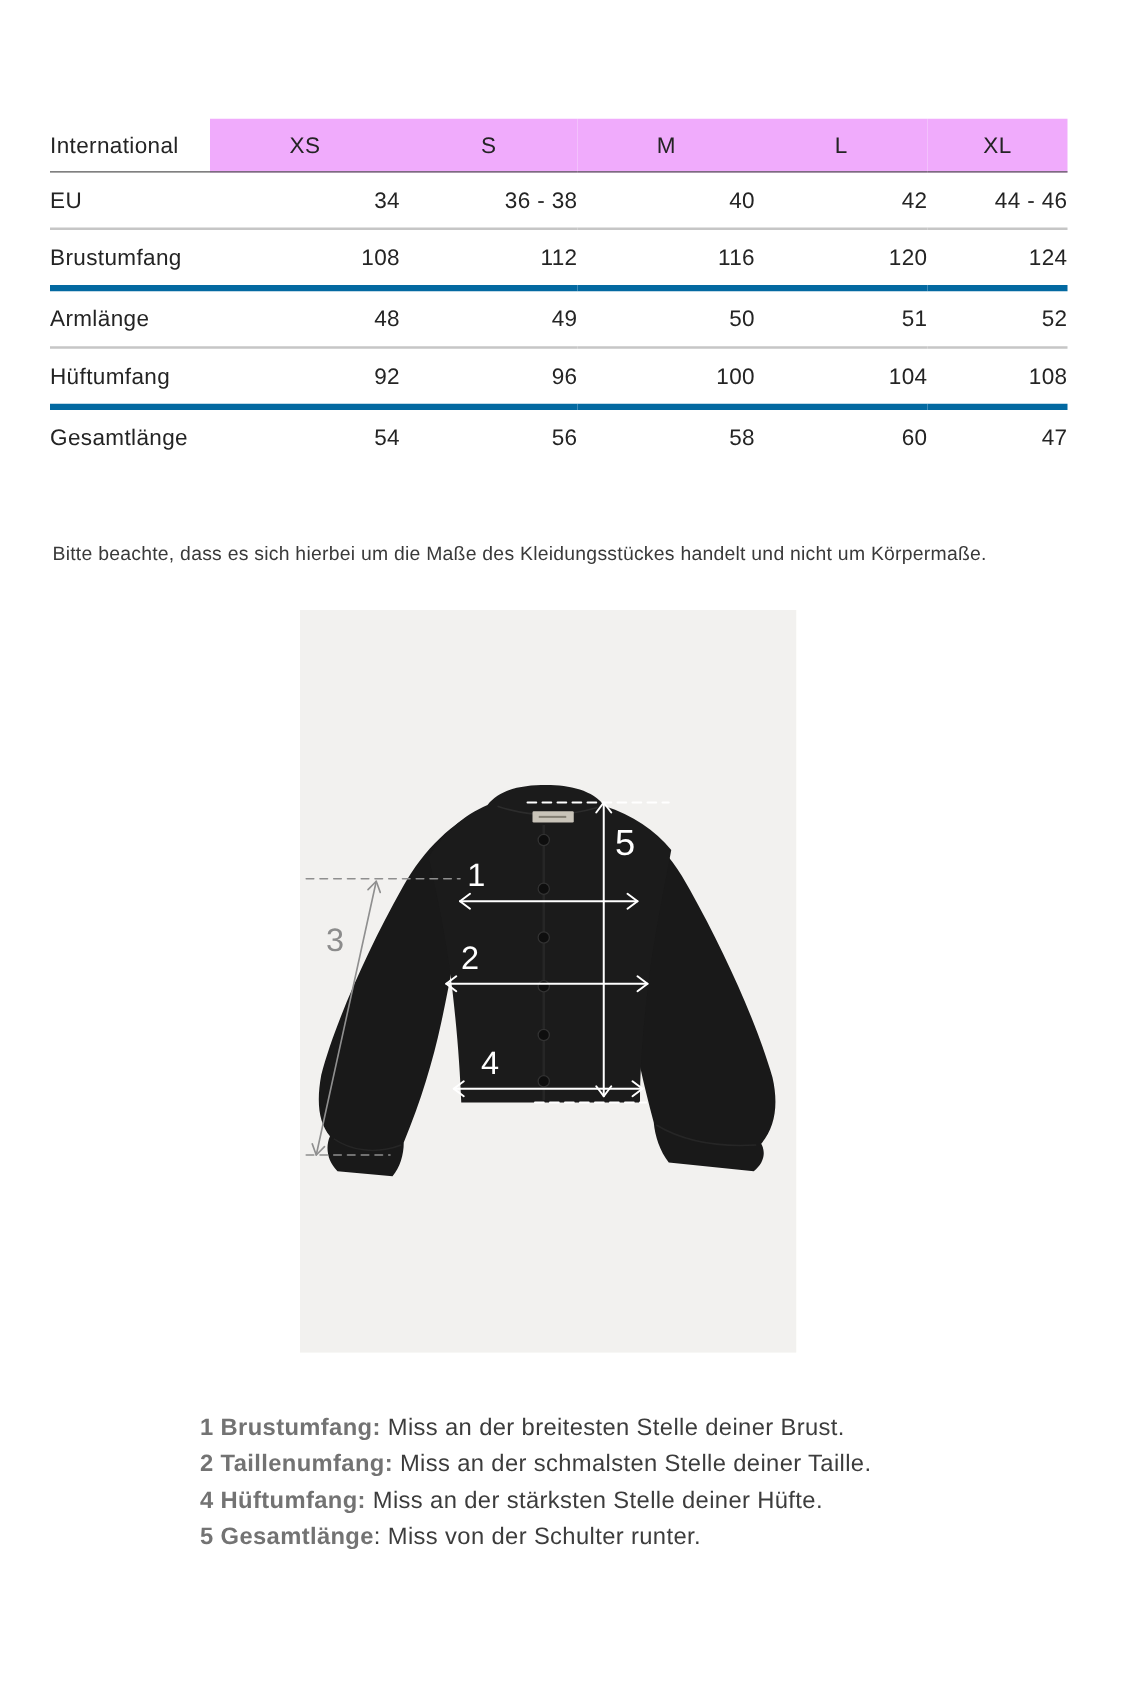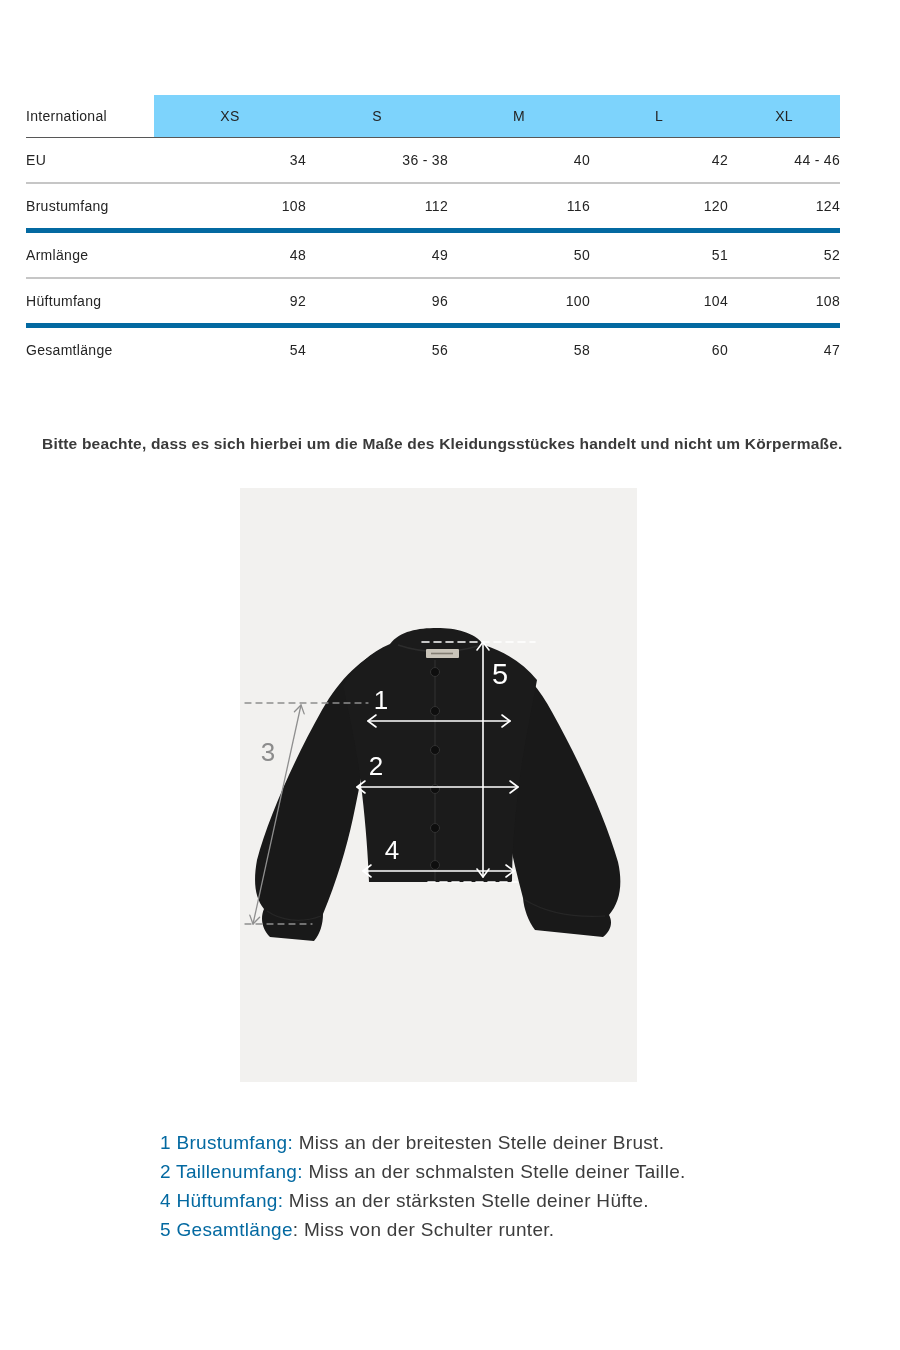--- a/index.html
+++ b/index.html
@@ -6,59 +6,59 @@
   body {
     width:900px; height:1350px; position:relative;
     background:#ffffff;
     font-family:"Liberation Sans", sans-serif;
     color:#222;
     overflow:hidden;
   }
 
   
   .size-table {
-    position:absolute; left:26px; top:95px; width:814px;
+    position:absolute; left:40px; top:95px; width:814px;
     border-collapse:collapse; table-layout:fixed;
-    font-size:14px; letter-spacing:0.3px; color:#242424;
+    font-size:18px; letter-spacing:0.3px; color:#242424;
   }
   .size-table th, .size-table td { font-weight:normal; padding:0; }
   .size-table thead th { height:42px; vertical-align:middle; }
-  .size-table thead th.band { background:#7dd3fc; text-align:center; }
+  .size-table thead th.band { background:#f0abfc; text-align:center; }
   .size-table thead th.corner { text-align:left; background:transparent; }
   .size-table thead th { border-bottom:1px solid #575757; }
   .size-table tbody td { height:44px; vertical-align:middle;margin-left:20px; }
   .size-table tbody td.rowlabel { text-align:left; }
   .size-table tbody td.val { text-align:right; }
   .size-table tr.sep-thick td { border-bottom:2px solid #c6c6c6; }
   .size-table tr.sep-thin  td { border-bottom:5px solid #0369a1; }
   .size-table tr.sep-none  td { border-bottom:none; }
 
   
   .note {
     position:absolute; left:42px; top:419px; width:820px;
-    font-size:15.5px; letter-spacing:0.2px; color:#3a3a3a;font-weight:bold;
+    font-size:15.5px; letter-spacing:0.2px; color:#3a3a3a;
   }
 
   
   .diagram {
     position:absolute; left:240px; top:488px;
     width:397px; height:594px; background:#f2f1ef;
   }
   .diagram svg { display:block; }
   .m-label { font-family:"Liberation Sans", sans-serif; fill:#ffffff; font-size:26px; }
   .m-label-big { font-size:29px; }
   .m-label-gray { fill:#8c8c8c; }
 
   
   .legend {
     position:absolute; left:160px; top:1128px; width:660px;
     font-size:19px; line-height:29px; letter-spacing:0.3px; color:#3c3c3c;
   }
   .legend .lg-line { white-space:nowrap; }
-  .legend b { color:#0369a1; font-weight:normal; }
+  .legend b { color:#737373; font-weight:bold; }
 </style>
 </head>
 <body>
 
 <table class="size-table">
   <colgroup>
     <col style="width:128px">
       <col style="width:152px">
       <col style="width:142px">
     <col style="width:142px">

